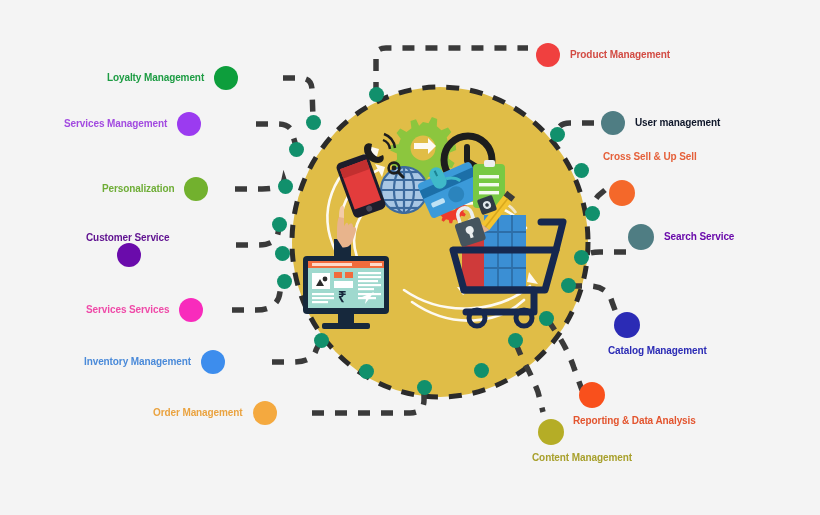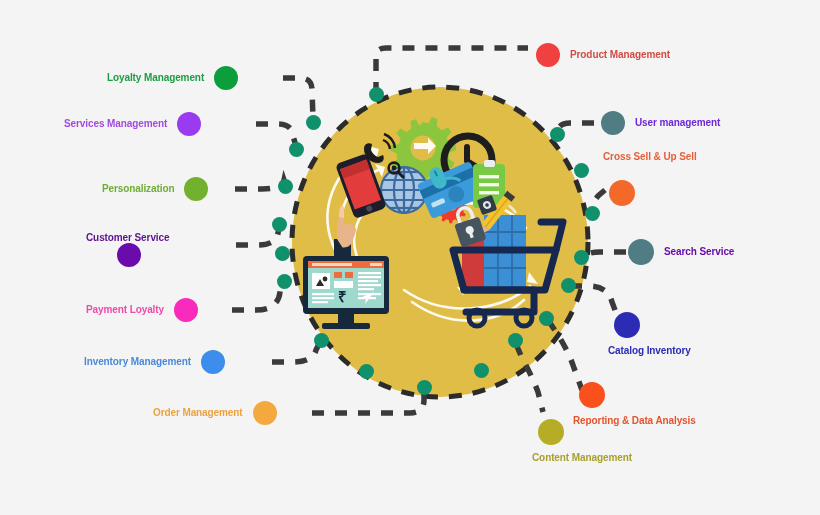--- a/index.html
+++ b/index.html
@@ -339,45 +339,45 @@
       <div class="node left" style="left: 100px; top: 66px;">
         <span class="dot" style="width: 24px; height: 24px; background: rgb(13, 158, 60);"></span>
         <span class="node-label" style="color: rgb(29, 156, 67);">Loyalty Management</span>
       </div>
       <div class="node left" style="left: 57px; top: 112px;">
         <span class="dot" style="width: 24px; height: 24px; background: rgb(155, 59, 240);"></span>
         <span class="node-label" style="color: rgb(162, 74, 224);">Services Management</span>
       </div>
       <div class="node right" style="left: 601px; top: 111px;">
         <span class="dot" style="width: 24px; height: 24px; background: rgb(79, 125, 131);"></span>
-        <span class="node-label" style="color: #6d28d9;">User management</span>
+        <span class="node-label" style="color: #0f172a;">User management</span>
       </div>
       <div class="node above" style="left: 603px; top: 152px;">
         <span class="dot" style="width: 26px; height: 26px; background: rgb(244, 104, 42);"></span>
         <span class="node-label" style="color: rgb(229, 96, 58);">Cross Sell &amp; Up Sell</span>
       </div>
       <div class="node left" style="left: 95px; top: 177px;">
         <span class="dot" style="width: 24px; height: 24px; background: rgb(114, 177, 46);"></span>
         <span class="node-label" style="color: rgb(110, 173, 54);">Personalization</span>
       </div>
       <div class="node left" style="left: 79px; top: 233px; flex-direction: column;">
         <span class="dot" style="width: 24px; height: 24px; background: rgb(106, 11, 171);"></span>
         <span class="node-label" style="color: rgb(95, 17, 144);">Customer Service</span>
       </div>
-      <div class="node right" style="left: 628px; top: 239px;">
+      <div class="node right" style="left: 628px; top: 224px;">
         <span class="dot" style="width: 26px; height: 26px; background: rgb(79, 125, 131);"></span>
         <span class="node-label" style="color: rgb(106, 11, 171);">Search Service</span>
       </div>
       <div class="node left" style="left: 79px; top: 298px;">
         <span class="dot" style="width: 24px; height: 24px; background: rgb(248, 43, 188);"></span>
-        <span class="node-label" style="color: rgb(239, 74, 168);">Payment Loyalty</span>
+        <span class="node-label" style="color: rgb(239, 74, 168);">Services Services</span>
       </div>
       <div class="node below" style="left: 608px; top: 312px;">
         <span class="dot" style="width: 26px; height: 26px; background: rgb(43, 43, 181);"></span>
-        <span class="node-label" style="color: rgb(43, 43, 181);">Catalog Inventory</span>
+        <span class="node-label" style="color: rgb(43, 43, 181);">Catalog Management</span>
       </div>
       <div class="node left" style="left: 77px; top: 350px;">
         <span class="dot" style="width: 24px; height: 24px; background: rgb(61, 141, 237);"></span>
         <span class="node-label" style="color: rgb(74, 138, 217);">Inventory Management</span>
       </div>
       <div class="node left" style="left: 146px; top: 401px;">
         <span class="dot" style="width: 24px; height: 24px; background: rgb(244, 169, 63);"></span>
         <span class="node-label" style="color: rgb(234, 163, 64);">Order Management</span>
       </div>
       <div class="node below" style="left: 573px; top: 382px;">

